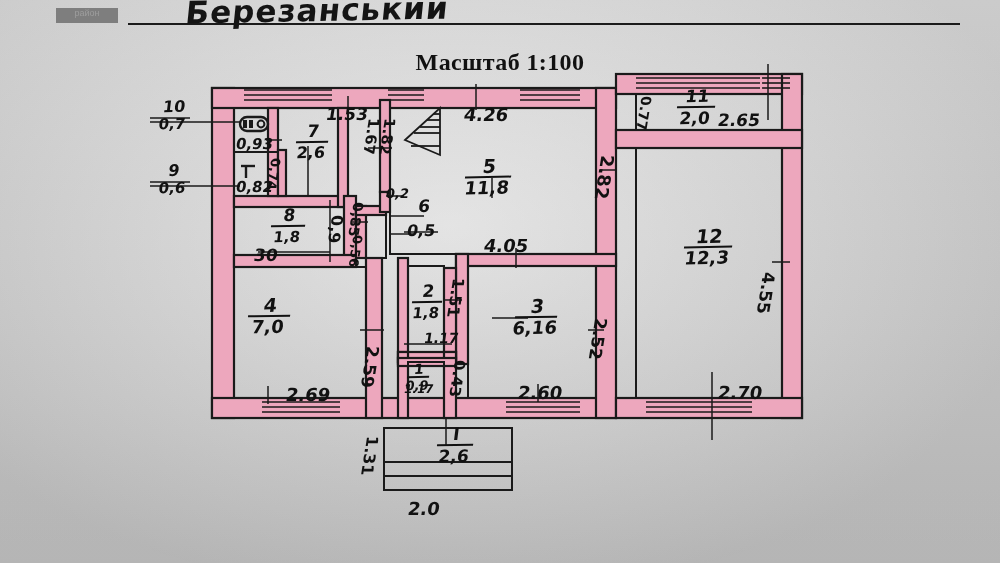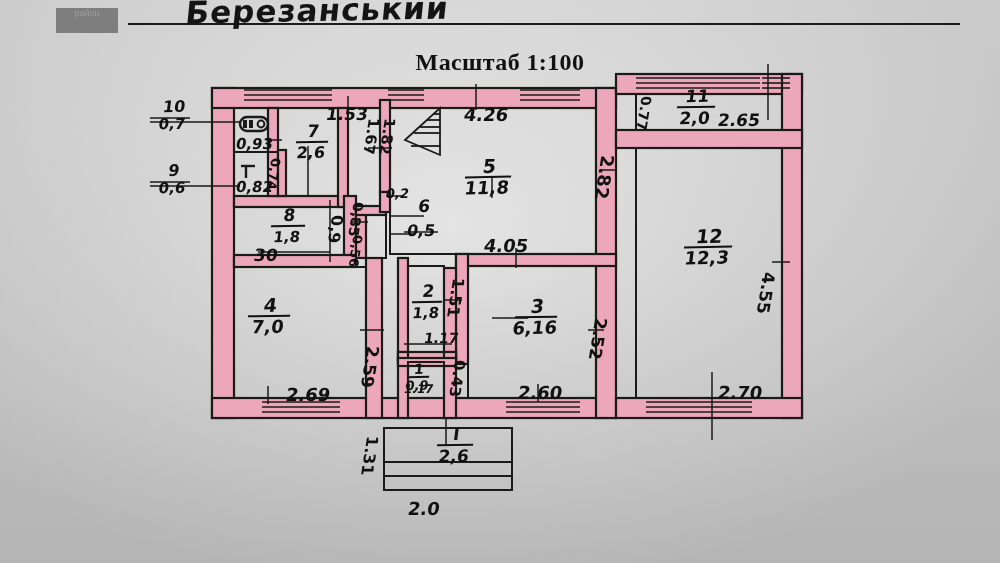--- a/index.html
+++ b/index.html
@@ -18,21 +18,21 @@
   }
   #sheet:after{
     content:"";position:absolute;inset:0;
     background:radial-gradient(ellipse at 45% 40%, rgba(255,255,255,.30), rgba(0,0,0,.10) 78%);
     pointer-events:none;
   }
 
   
   .hdr{position:absolute;top:0;left:0;width:1000px;height:46px;}
   .hdr-redact{
-    position:absolute;left:56px;top:8px;width:62px;height:25px;
+    position:absolute;left:56px;top:8px;width:62px;height:15px;
     background:#7e7e7e;
     filter:blur(.6px);
   }
   .hdr-redact span{
     display:block;font-size:9px;color:#9d9d9d;text-align:center;line-height:11px;
     font-family:"Liberation Sans",sans-serif;
   }
   .hdr-rule{
     position:absolute;left:128px;top:23px;width:832px;height:2px;background:#1b1b1b;
   }

